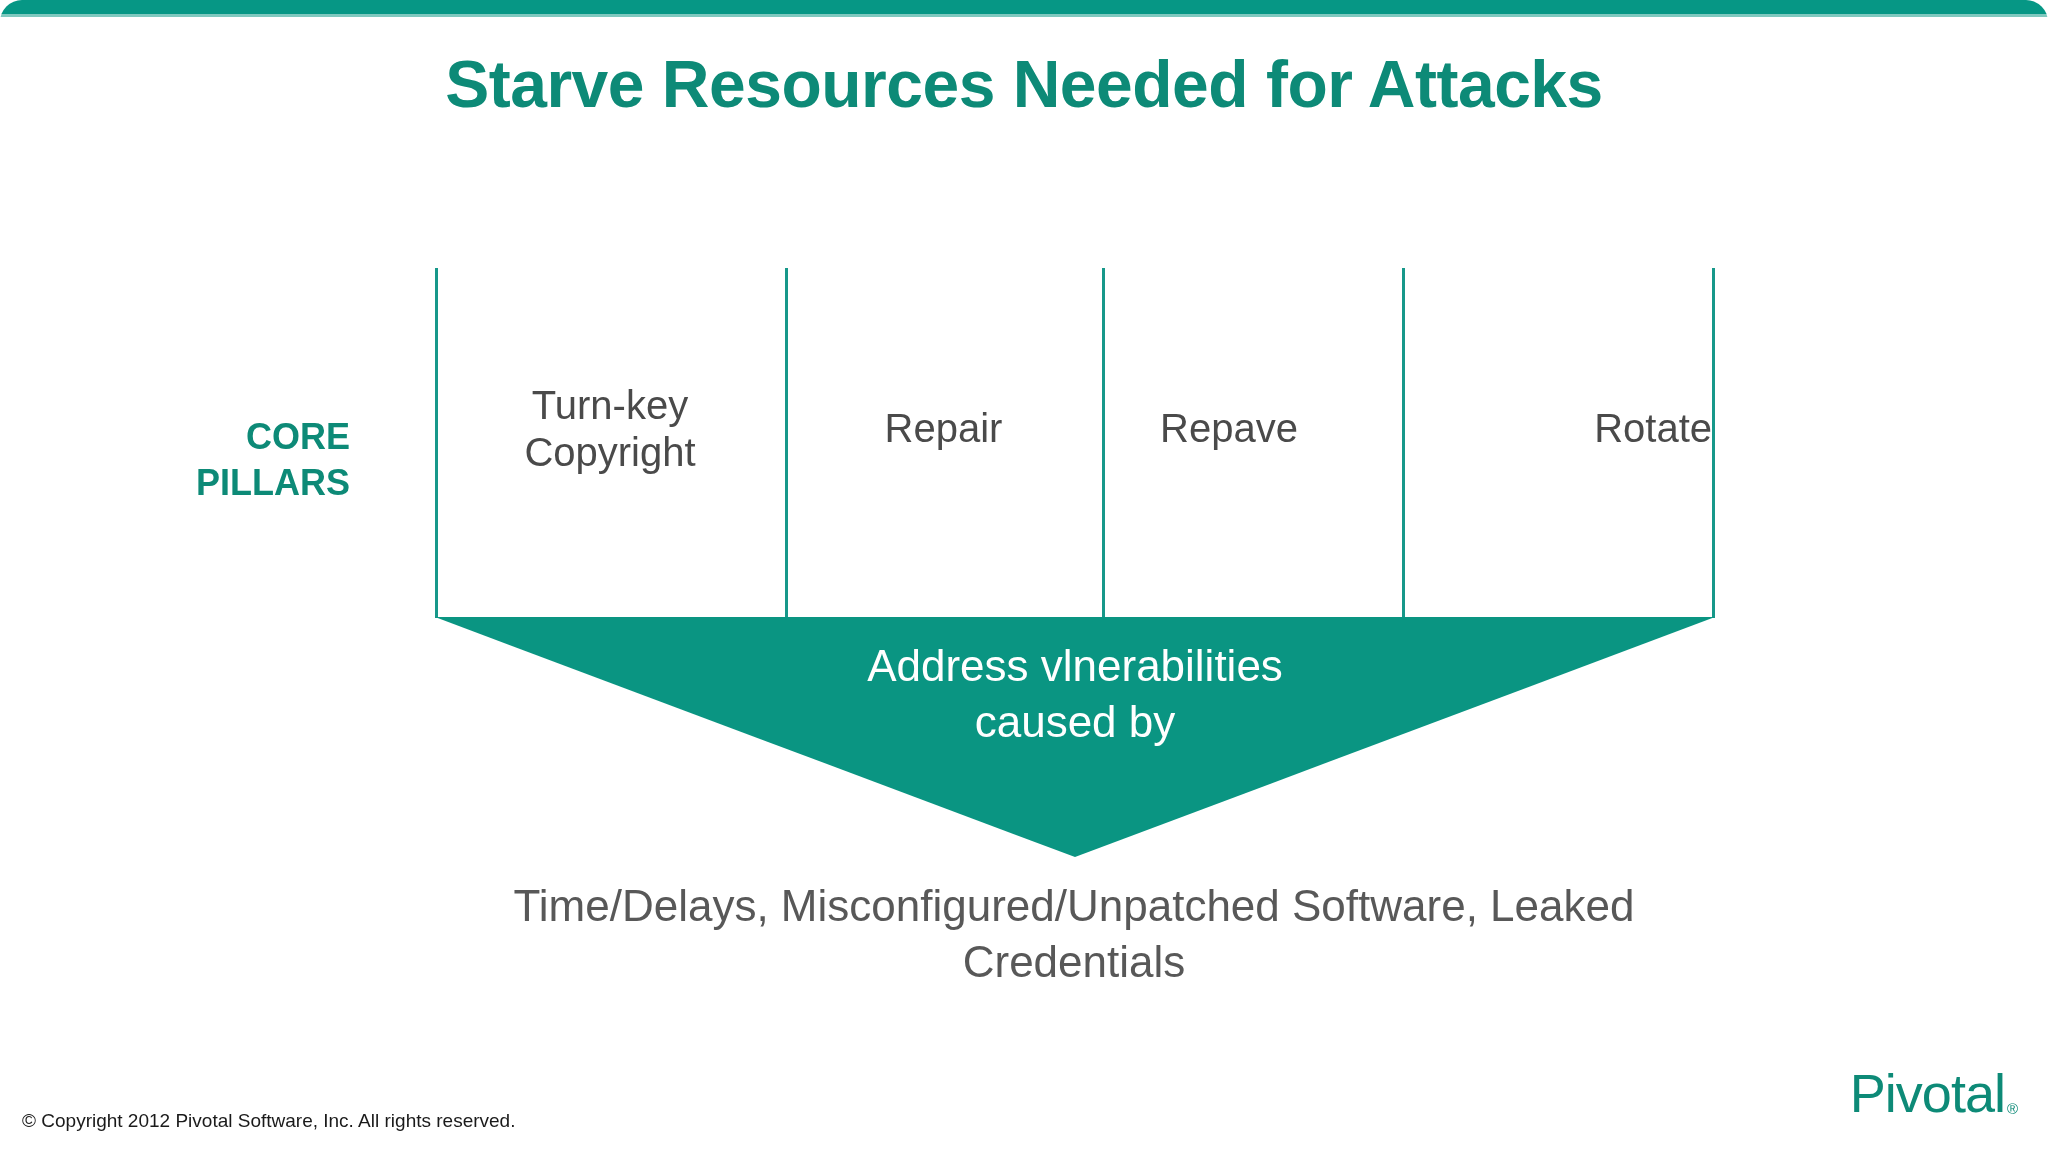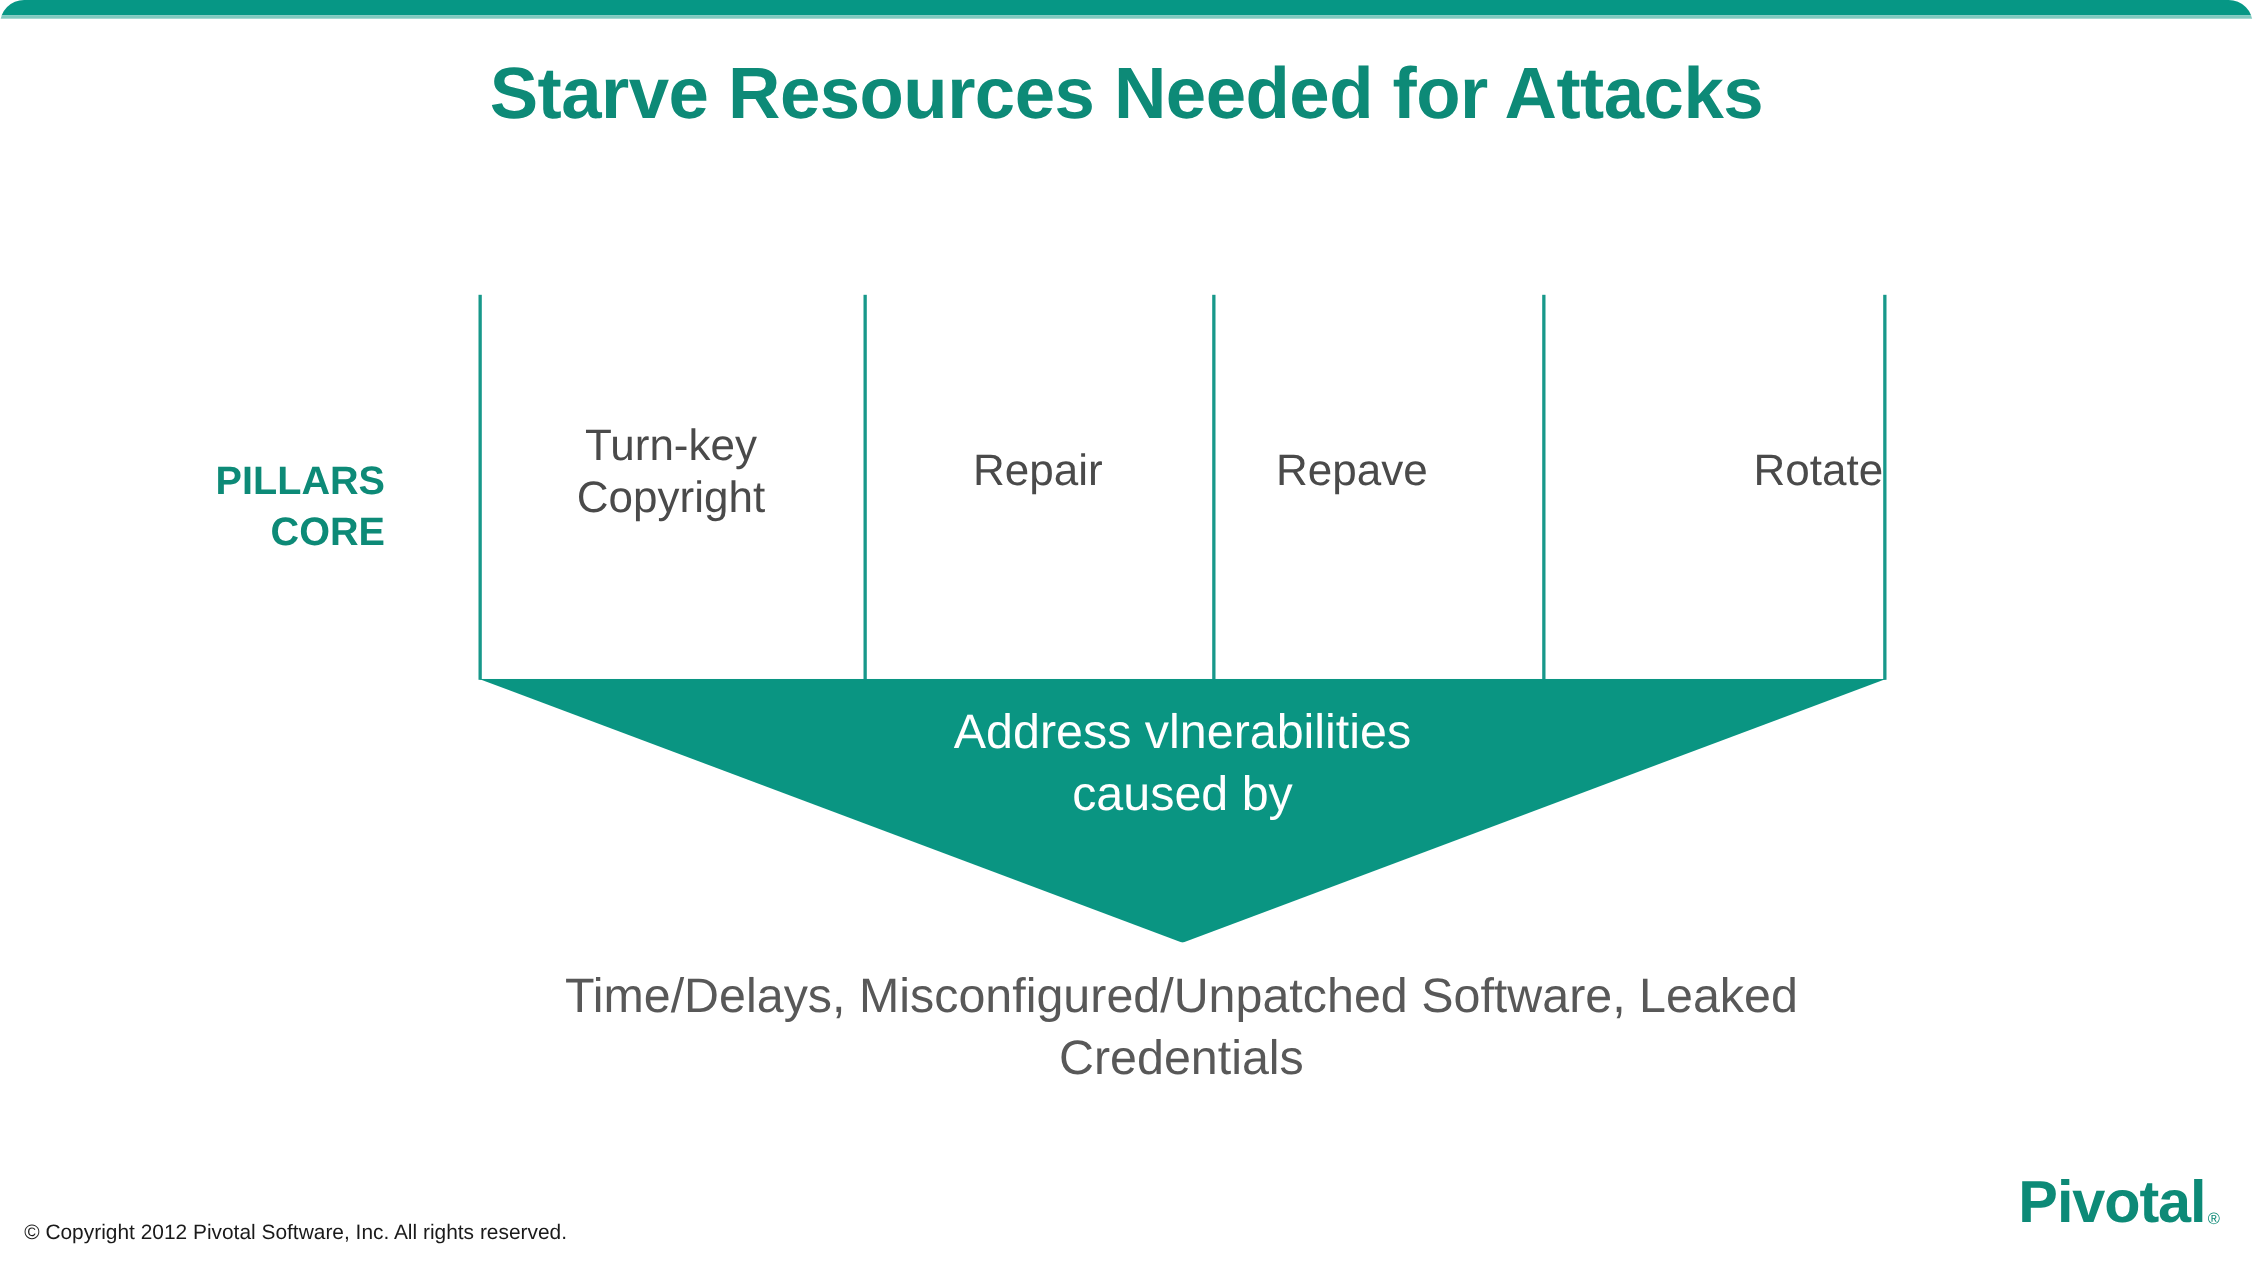--- a/index.html
+++ b/index.html
@@ -138,21 +138,21 @@
   #pivotal-logo {
     position: absolute;
     right: 30px;
     top: 1066px;
     display: flex;
     align-items: flex-end;
     color: #0d8a77;
   }
   #pivotal-wordmark {
     font-size: 54px;
-    font-weight: bold;
+    font-weight: normal;
     letter-spacing: -1px;
     line-height: 1;
   }
   #pivotal-reg {
     font-size: 15px;
     line-height: 1;
     padding-bottom: 4px;
     padding-left: 2px;
   }
 </style>
@@ -160,22 +160,22 @@
 <body>
 
 <div id="slide">
 
   <div id="top-bar"></div>
   <div id="top-bar-hairline"></div>
 
   <div id="title">Starve Resources Needed for Attacks</div>
 
   <div id="core-pillars">
+    <div>CORE</div>
     <div>PILLARS</div>
-    <div>CORE</div>
   </div>
 
   <div id="pillar-band">
 
     <div class="pillar-divider" style="left:0px;"></div>
     <div class="pillar-divider" style="left:350px;"></div>
     <div class="pillar-divider" style="left:667px;"></div>
     <div class="pillar-divider" style="left:967px;"></div>
     <div class="pillar-divider" style="left:1277px;"></div>
 

